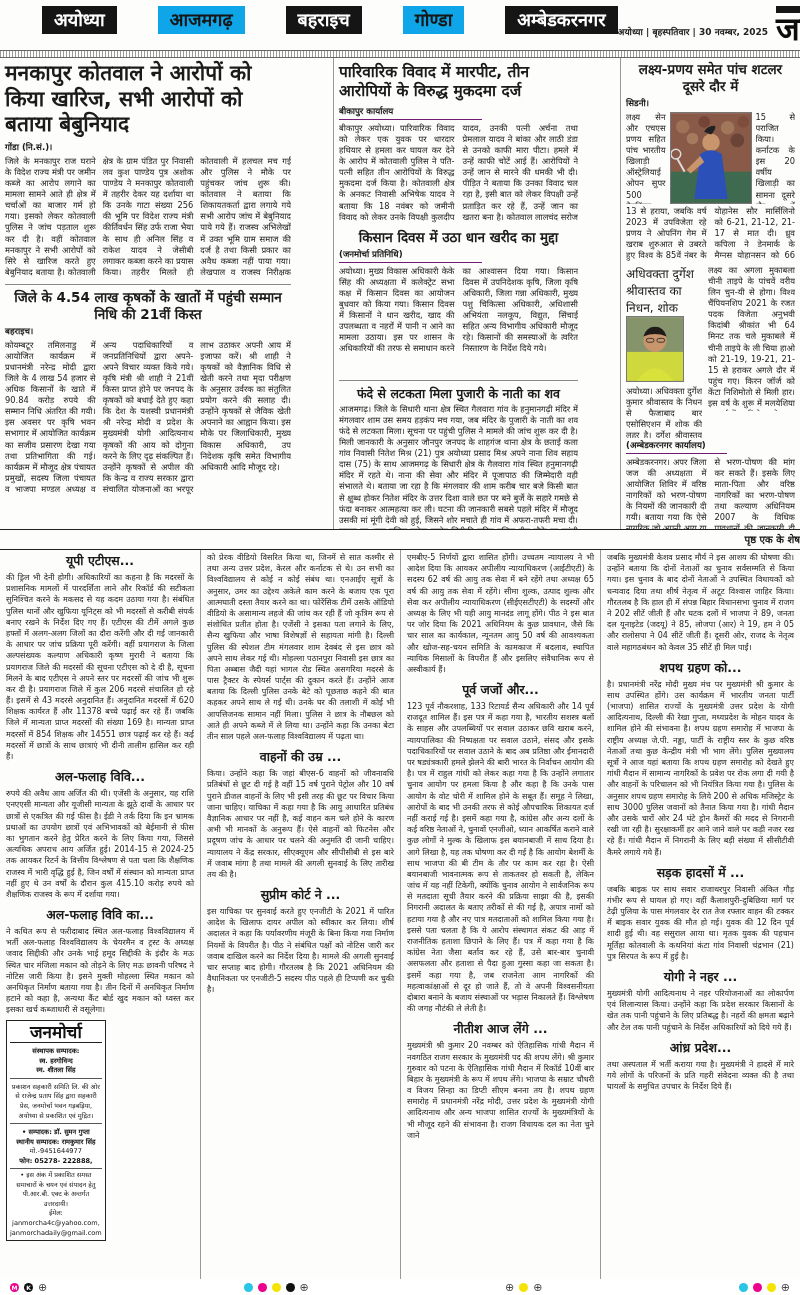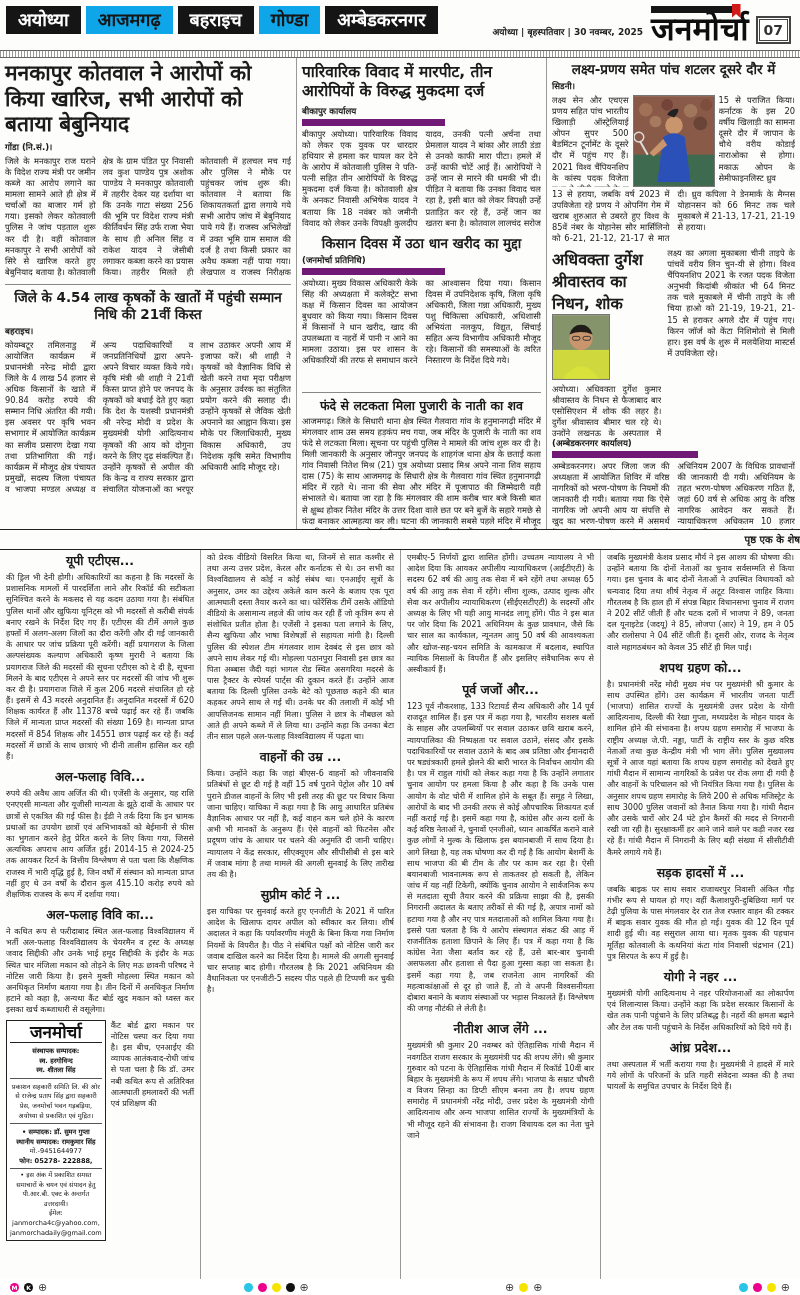--- a/index.html
+++ b/index.html
@@ -3,46 +3,46 @@
 <meta charset="utf-8">
 <style>
   html,body{margin:0;padding:0;background:#e8e8e4;}
   .page{position:relative;width:800px;height:1295px;margin:0 auto;background:#fdfdfb;
         font-family:"DejaVu Sans",sans-serif;color:#1b1b1b;overflow:hidden;box-sizing:border-box;}
   *{box-sizing:border-box;}
 
   
   .header{display:flex;align-items:flex-start;justify-content:space-between;padding:6px 6px 2px 6px;height:50px;}
   .cities{display:flex;gap:5px;align-items:center;}
-  .city{font-weight:bold;font-size:18px;padding:4px 12px;line-height:1.1;white-space:nowrap;}
+  .city{font-weight:bold;font-size:18px;padding:4px 12px;line-height:1.1;white-space:nowrap;margin-left:36px;}
   .city.dark{background:#151515;color:#fff;}
   .city.lite{background:#0ea5e9;color:#161616;}
   .head-right{display:flex;align-items:center;gap:8px;}
   .dateline{font-size:9px;font-weight:bold;color:#222;white-space:nowrap;margin-top:10px;}
   .masthead-wrap{position:relative;padding-top:7px;}
   .mast-strip{position:absolute;top:0;left:0;right:14px;height:7px;background:#161616;}
   .ribbon{position:absolute;top:-2px;right:8px;width:9px;height:14px;background:#d11a1a;
           clip-path:polygon(0 0,100% 0,100% 100%,50% 72%,0 100%);}
   .masthead{font-size:32px;font-weight:900;letter-spacing:0px;line-height:1.05;color:#0d0d0d;}
   .pagebox{border:1px solid #444;outline:2px solid #444;outline-offset:1px;margin:8px 6px 0 2px;
            padding:2px 4px;font-weight:bold;font-size:14px;color:#333;background:#fff;}
   .strip{height:8px;border-top:1px solid #666;border-bottom:1px solid #666;
          background:repeating-linear-gradient(90deg,#9a9a9a 0 1px,#fdfdfb 1px 3px);}
 
   
   .top{display:grid;grid-template-columns:296px 250px 1fr;height:472px;overflow:hidden;
-       border-bottom:1px solid #222;}
+       border-bottom:1px solid #222;gap:37px;}
   .tcol{padding:3px 5px;overflow:hidden;}
   .tcol+.tcol{border-left:1px solid #999;}
   .h-xl{font-size:21px;font-weight:800;line-height:1.22;margin:0 0 3px 0;}
   .h-lg{font-size:15.5px;font-weight:800;line-height:1.25;margin:2px 0 3px 0;}
   .h-md{font-size:13.5px;font-weight:800;line-height:1.25;margin:2px 0 2px 0;text-align:center;}
   .h-ctr{text-align:center;}
   .byline{font-size:8.6px;font-weight:bold;margin:1px 0 3px 0;}
-  .byline.rule{border-bottom:7px solid #701a75;padding-bottom:2px;width:60%;}
+  .byline.rule{border-bottom:1px solid #701a75;padding-bottom:2px;width:60%;}
   .body{font-size:8.3px;line-height:1.34;text-align:justify;color:#1e1e1e;overflow:hidden;}
   .c3{column-count:3;column-gap:7px;}
   .c2{column-count:2;column-gap:8px;}
   .sep{border:none;border-top:1px solid #888;margin:4px 0;}
 
   .photo-row{display:flex;gap:4px;align-items:flex-start;margin:2px 0;}
   .photo-row .body{flex:1;}
   .photo{flex:0 0 auto;border:1px solid #777;background:#ddd;}
 
   .obit-row{display:flex;gap:6px;margin-top:3px;}
@@ -143,21 +143,21 @@
           <path d="M24 88 L30 42 Q41 34 52 42 L58 88 Z" fill="#2b50b8"></path>
           <path d="M30 44 L16 58 l4 4 L34 50 Z" fill="#c8956c"></path>
           <line x1="14" y1="60" x2="6" y2="46" stroke="#ddd" stroke-width="2"></line>
           <circle cx="5" cy="42" r="5" fill="none" stroke="#ddd" stroke-width="1.5"></circle>
         </svg>
         <div class="body" style="height:92px">15 से पराजित किया। कर्नाटक के इस 20 वर्षीय खिलाड़ी का सामना दूसरे दौर में जापान के चौथे वरीय कोडाई नाराओका से होगा। मकाऊ ओपन के सेमीफाइनलिस्ट ध्रुव</div>
       </div>
       <div class="body c2" style="height:56px">13 से हराया, जबकि वर्ष 2023 में उपविजेता रहे प्रणय ने ओपनिंग गेम में खराब शुरुआत से उबरते हुए विश्व के 85वें नंबर के योहानेस सौर मार्सिलिनो को 6-21, 21-12, 21-17 से मात दी। ध्रुव कपिला ने डेनमार्क के मैग्नस योहानसन को 66 मिनट तक चले मुकाबले में 21-13, 17-21, 21-19 से हराया।</div>
       <div class="obit-row">
         <div class="obit">
-          <div class="h-sm" style="font-size:16px;font-weight:700">अधिवक्ता दुर्गेश श्रीवास्तव का निधन, शोक</div>
+          <div class="h-sm" style="font-size:12px;font-weight:400">अधिवक्ता दुर्गेश श्रीवास्तव का निधन, शोक</div>
           <svg class="photo" width="58" height="66" viewBox="0 0 58 66">
             <rect width="58" height="66" fill="#86946b"></rect>
             <rect y="36" width="58" height="30" fill="#cfd93e"></rect>
             <path d="M10 66 Q29 40 48 66 Z" fill="#d8e23a"></path>
             <circle cx="29" cy="24" r="12" fill="#c8956c"></circle>
             <path d="M17 20 q3 -10 12 -10 q9 0 12 10 q-12 -5 -24 0" fill="#1f1b18"></path>
             <rect x="20" y="22" width="8" height="4" rx="2" fill="none" stroke="#333" stroke-width="1"></rect>
             <rect x="31" y="22" width="8" height="4" rx="2" fill="none" stroke="#333" stroke-width="1"></rect>
           </svg>
           <div class="body" style="height:52px">अयोध्या। अधिवक्ता दुर्गेश कुमार श्रीवास्तव के निधन से फैजाबाद बार एसोसिएशन में शोक की लहर है। दुर्गेश श्रीवास्तव बीमार चल रहे थे। उन्होंने लखनऊ के अस्पताल में अंतिम सांस ली। निधन पर अधिवक्ताओं ने शोक व्यक्त करते हुए दो मिनट का मौन रखा।</div>
@@ -194,21 +194,20 @@
             <span>मो.-9451644977</span><br>
             <span class="b">फोन: 05278- 222888,</span>
           </div>
           <div>• इस अंक में प्रकाशित समस्त समाचारों के चयन एवं संपादन हेतु पी.आर.बी. एक्ट के अन्तर्गत उत्तरदायी।</div>
           <div>
             <span>ईमेल:</span><br>
             <span>janmorcha4c@yahoo.com,</span><br>
             <span>janmorchadaily@gmail.com</span>
           </div>
         </div>
-        <p class="cont-p">कैंट बोर्ड द्वारा मकान पर नोटिस चस्पा कर दिया गया है। इस बीच, एनआईए की व्यापक आतंकवाद-रोधी जांच से पता चला है कि डॉ. उमर नबी कथित रूप से अतिरिक्त आत्मघाती हमलावरों की भर्ती एवं प्रशिक्षण की</p>
       </div>
     </div>
 
     <div class="bcol">
       <p class="cont-p">को प्रेरक वीडियो विसरित किया था, जिनमें से सात कश्मीर से तथा अन्य उत्तर प्रदेश, केरल और कर्नाटक से थे। उन सभी का विश्वविद्यालय से कोई न कोई संबंध था। एनआईए सूत्रों के अनुसार, उमर का उद्देश्य अकेले काम करने के बजाय एक पूरा आत्मघाती दस्ता तैयार करने का था। फोरेंसिक टीमें उसके ऑडियो वीडियो के असामान्य लहजे की जांच कर रही हैं जो कृत्रिम रूप से संशोधित प्रतीत होता है। एजेंसी ने इसका पता लगाने के लिए, सैन्य खुफिया और भाषा विशेषज्ञों से सहायता मांगी है। दिल्ली पुलिस की स्पेशल टीम मंगलवार शाम देवबंद से इस छात्र को अपने साथ लेकर गई थी। मोहल्ला पठानपुरा निवासी इस छात्र का पिता अब्बास जैदी यहां भागल रोड स्थित असगरिया मदरसे के पास ट्रैक्टर के स्पेयर्स पार्ट्स की दुकान करते हैं। उन्होंने आज बताया कि दिल्ली पुलिस उनके बेटे को पूछताछ कहने की बात कहकर अपने साथ ले गई थी। उनके घर की तलाशी में कोई भी आपत्तिजनक सामान नहीं मिला। पुलिस ने छात्र के नौबछल को आते ही अपने कब्जे में ले लिया था। उन्होंने कहा कि उनका बेटा तीन साल पहले अल-फलाह विश्वविद्यालय में पढ़ता था।</p>
       <div class="cont-h">वाहनों की उम्र ...</div>
       <p class="cont-p">किया। उन्होंने कहा कि जहां बीएस-6 वाहनों को जीवनावधि प्रतिबंधों से छूट दी गई है वहीं 15 वर्ष पुराने पेट्रोल और 10 वर्ष पुराने डीजल वाहनों के लिए भी इसी तरह की छूट पर विचार किया जाना चाहिए। याचिका में कहा गया है कि आयु आधारित प्रतिबंध वैज्ञानिक आधार पर नहीं है, कई वाहन कम चले होने के कारण अभी भी मानकों के अनुरूप हैं। ऐसे वाहनों को फिटनेस और प्रदूषण जांच के आधार पर चलने की अनुमति दी जानी चाहिए। न्यायालय ने केंद्र सरकार, सीएक्यूएम और सीपीसीबी से इस बारे में जवाब मांगा है तथा मामले की अगली सुनवाई के लिए तारीख तय की है।</p>
       <div class="cont-h">सुप्रीम कोर्ट ने ...</div>
       <p class="cont-p">इस याचिका पर सुनवाई करते हुए एनजीटी के 2021 में पारित आदेश के खिलाफ दायर अपील को स्वीकार कर लिया। शीर्ष अदालत ने कहा कि पर्यावरणीय मंजूरी के बिना किया गया निर्माण नियमों के विपरीत है। पीठ ने संबंधित पक्षों को नोटिस जारी कर जवाब दाखिल करने का निर्देश दिया है। मामले की अगली सुनवाई चार सप्ताह बाद होगी। गौरतलब है कि 2021 अधिनियम की वैधानिकता पर एनजीटी-5 सदस्य पीठ पहले ही टिप्पणी कर चुकी है।</p>
     </div>

